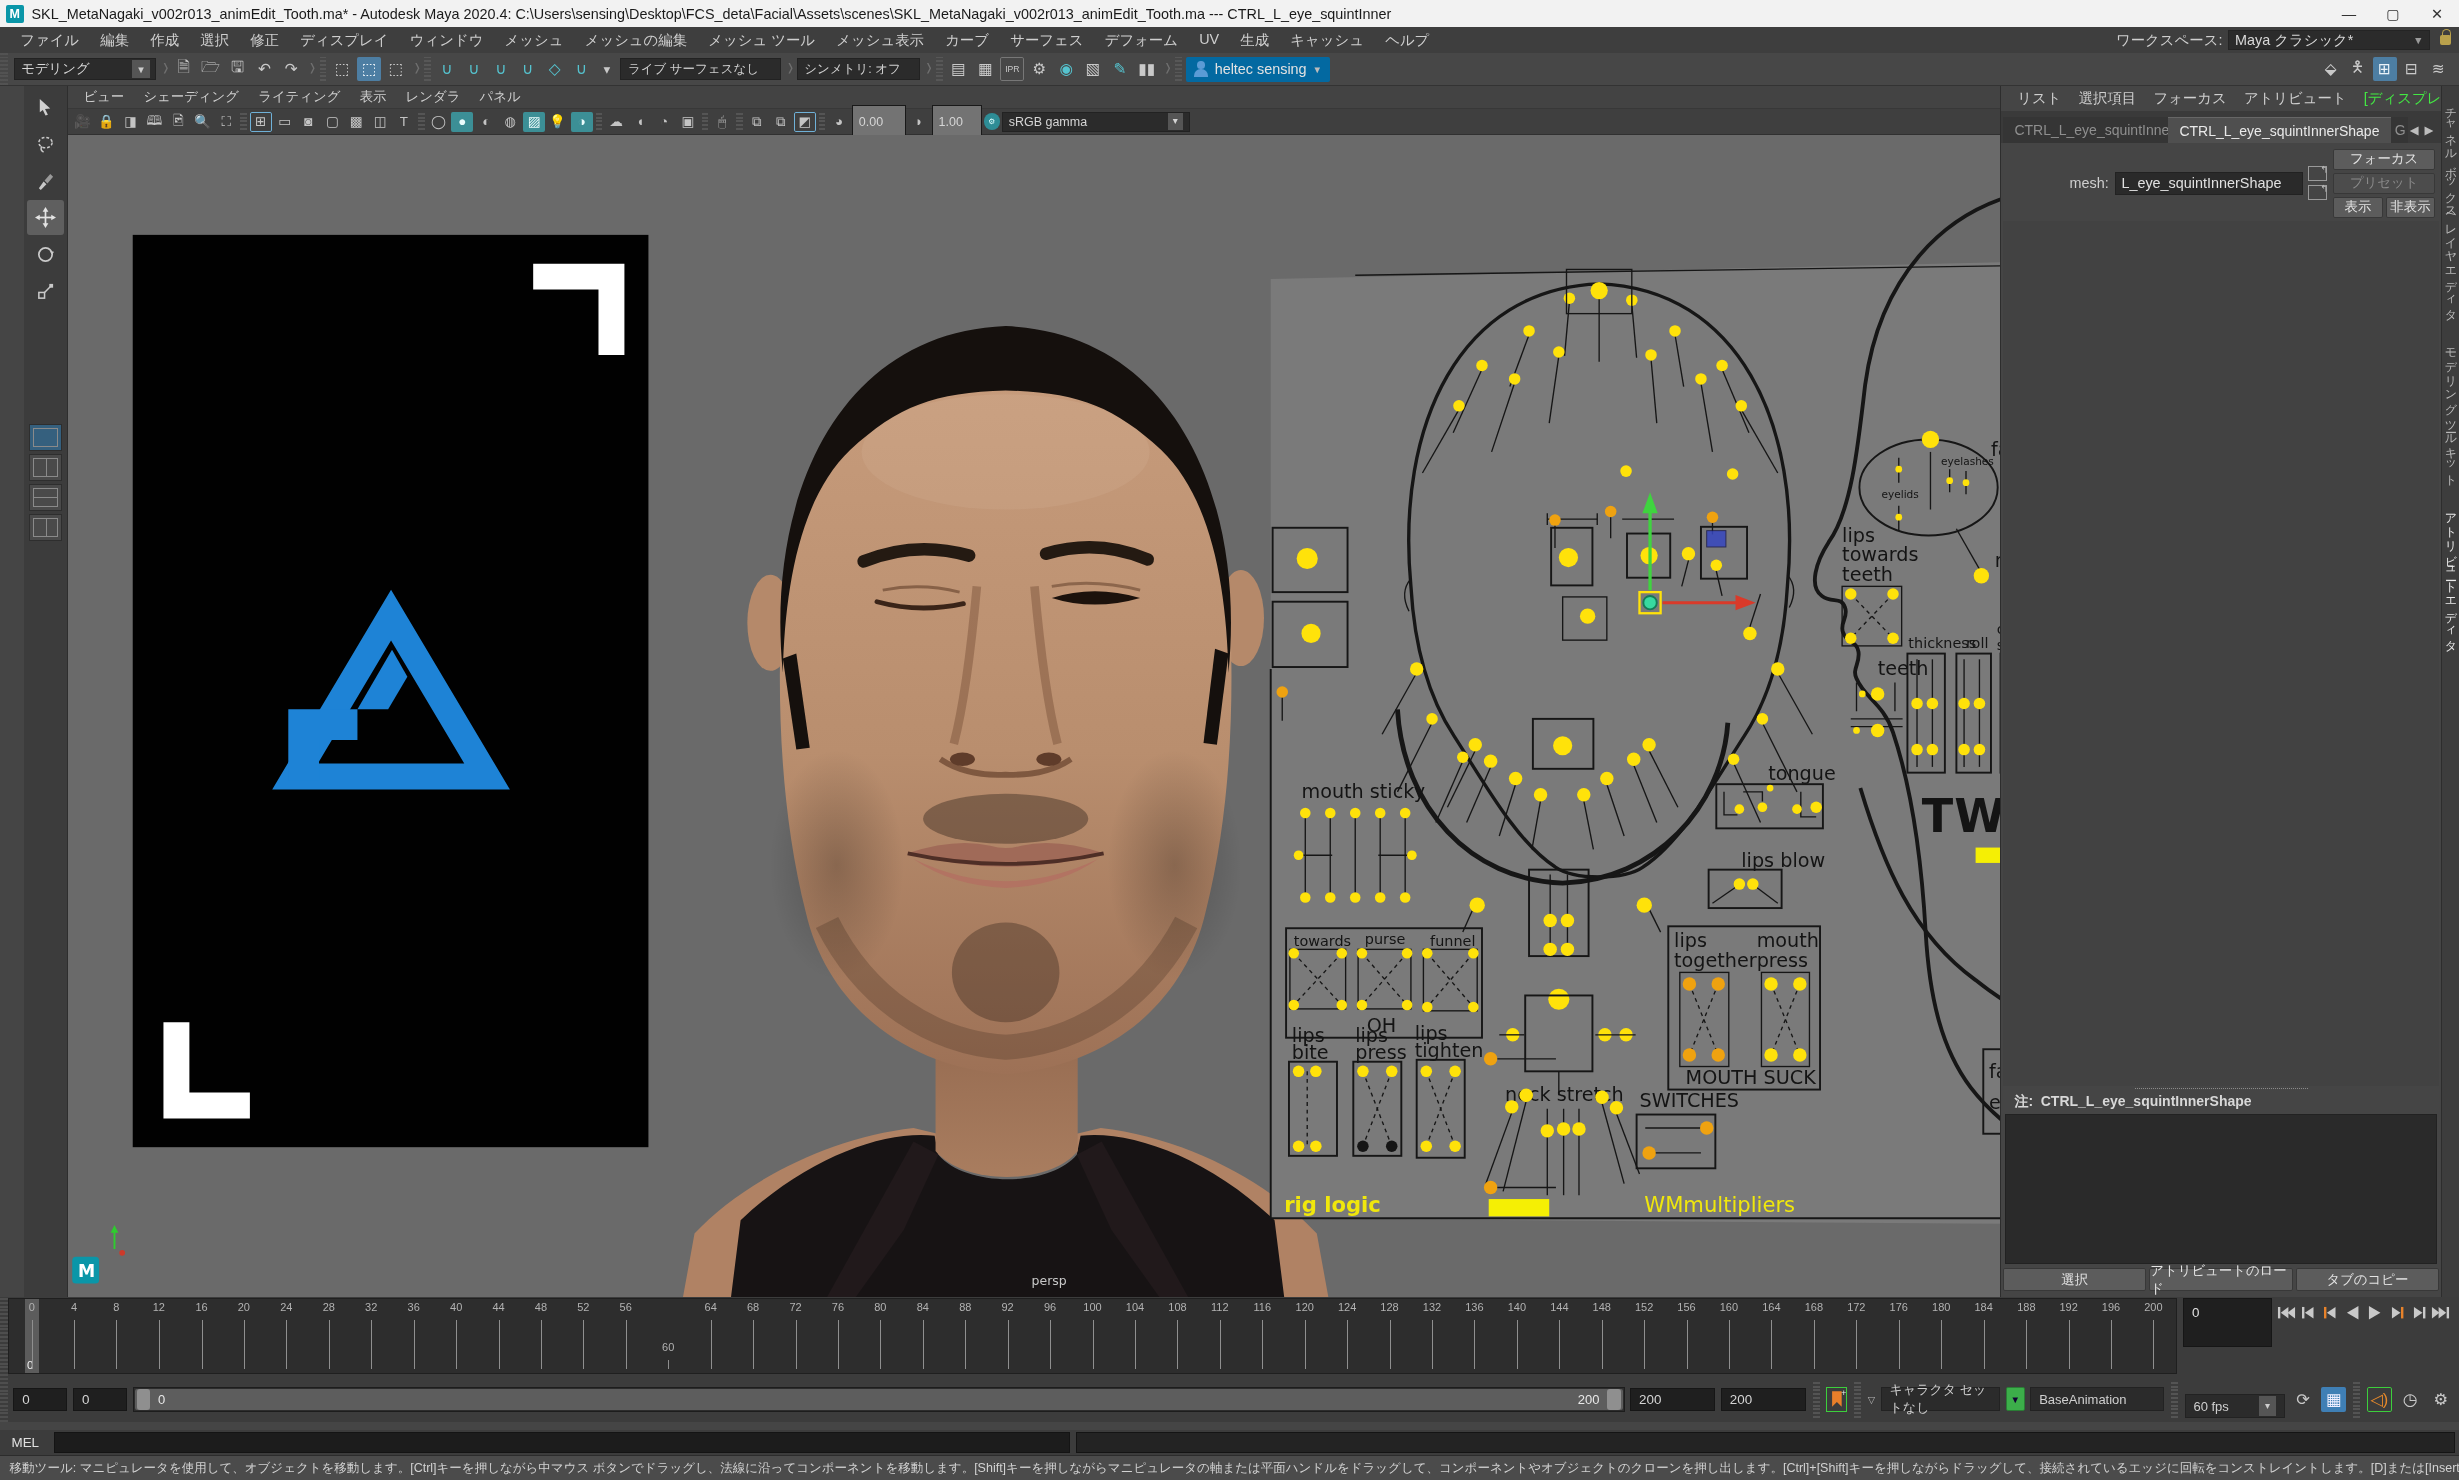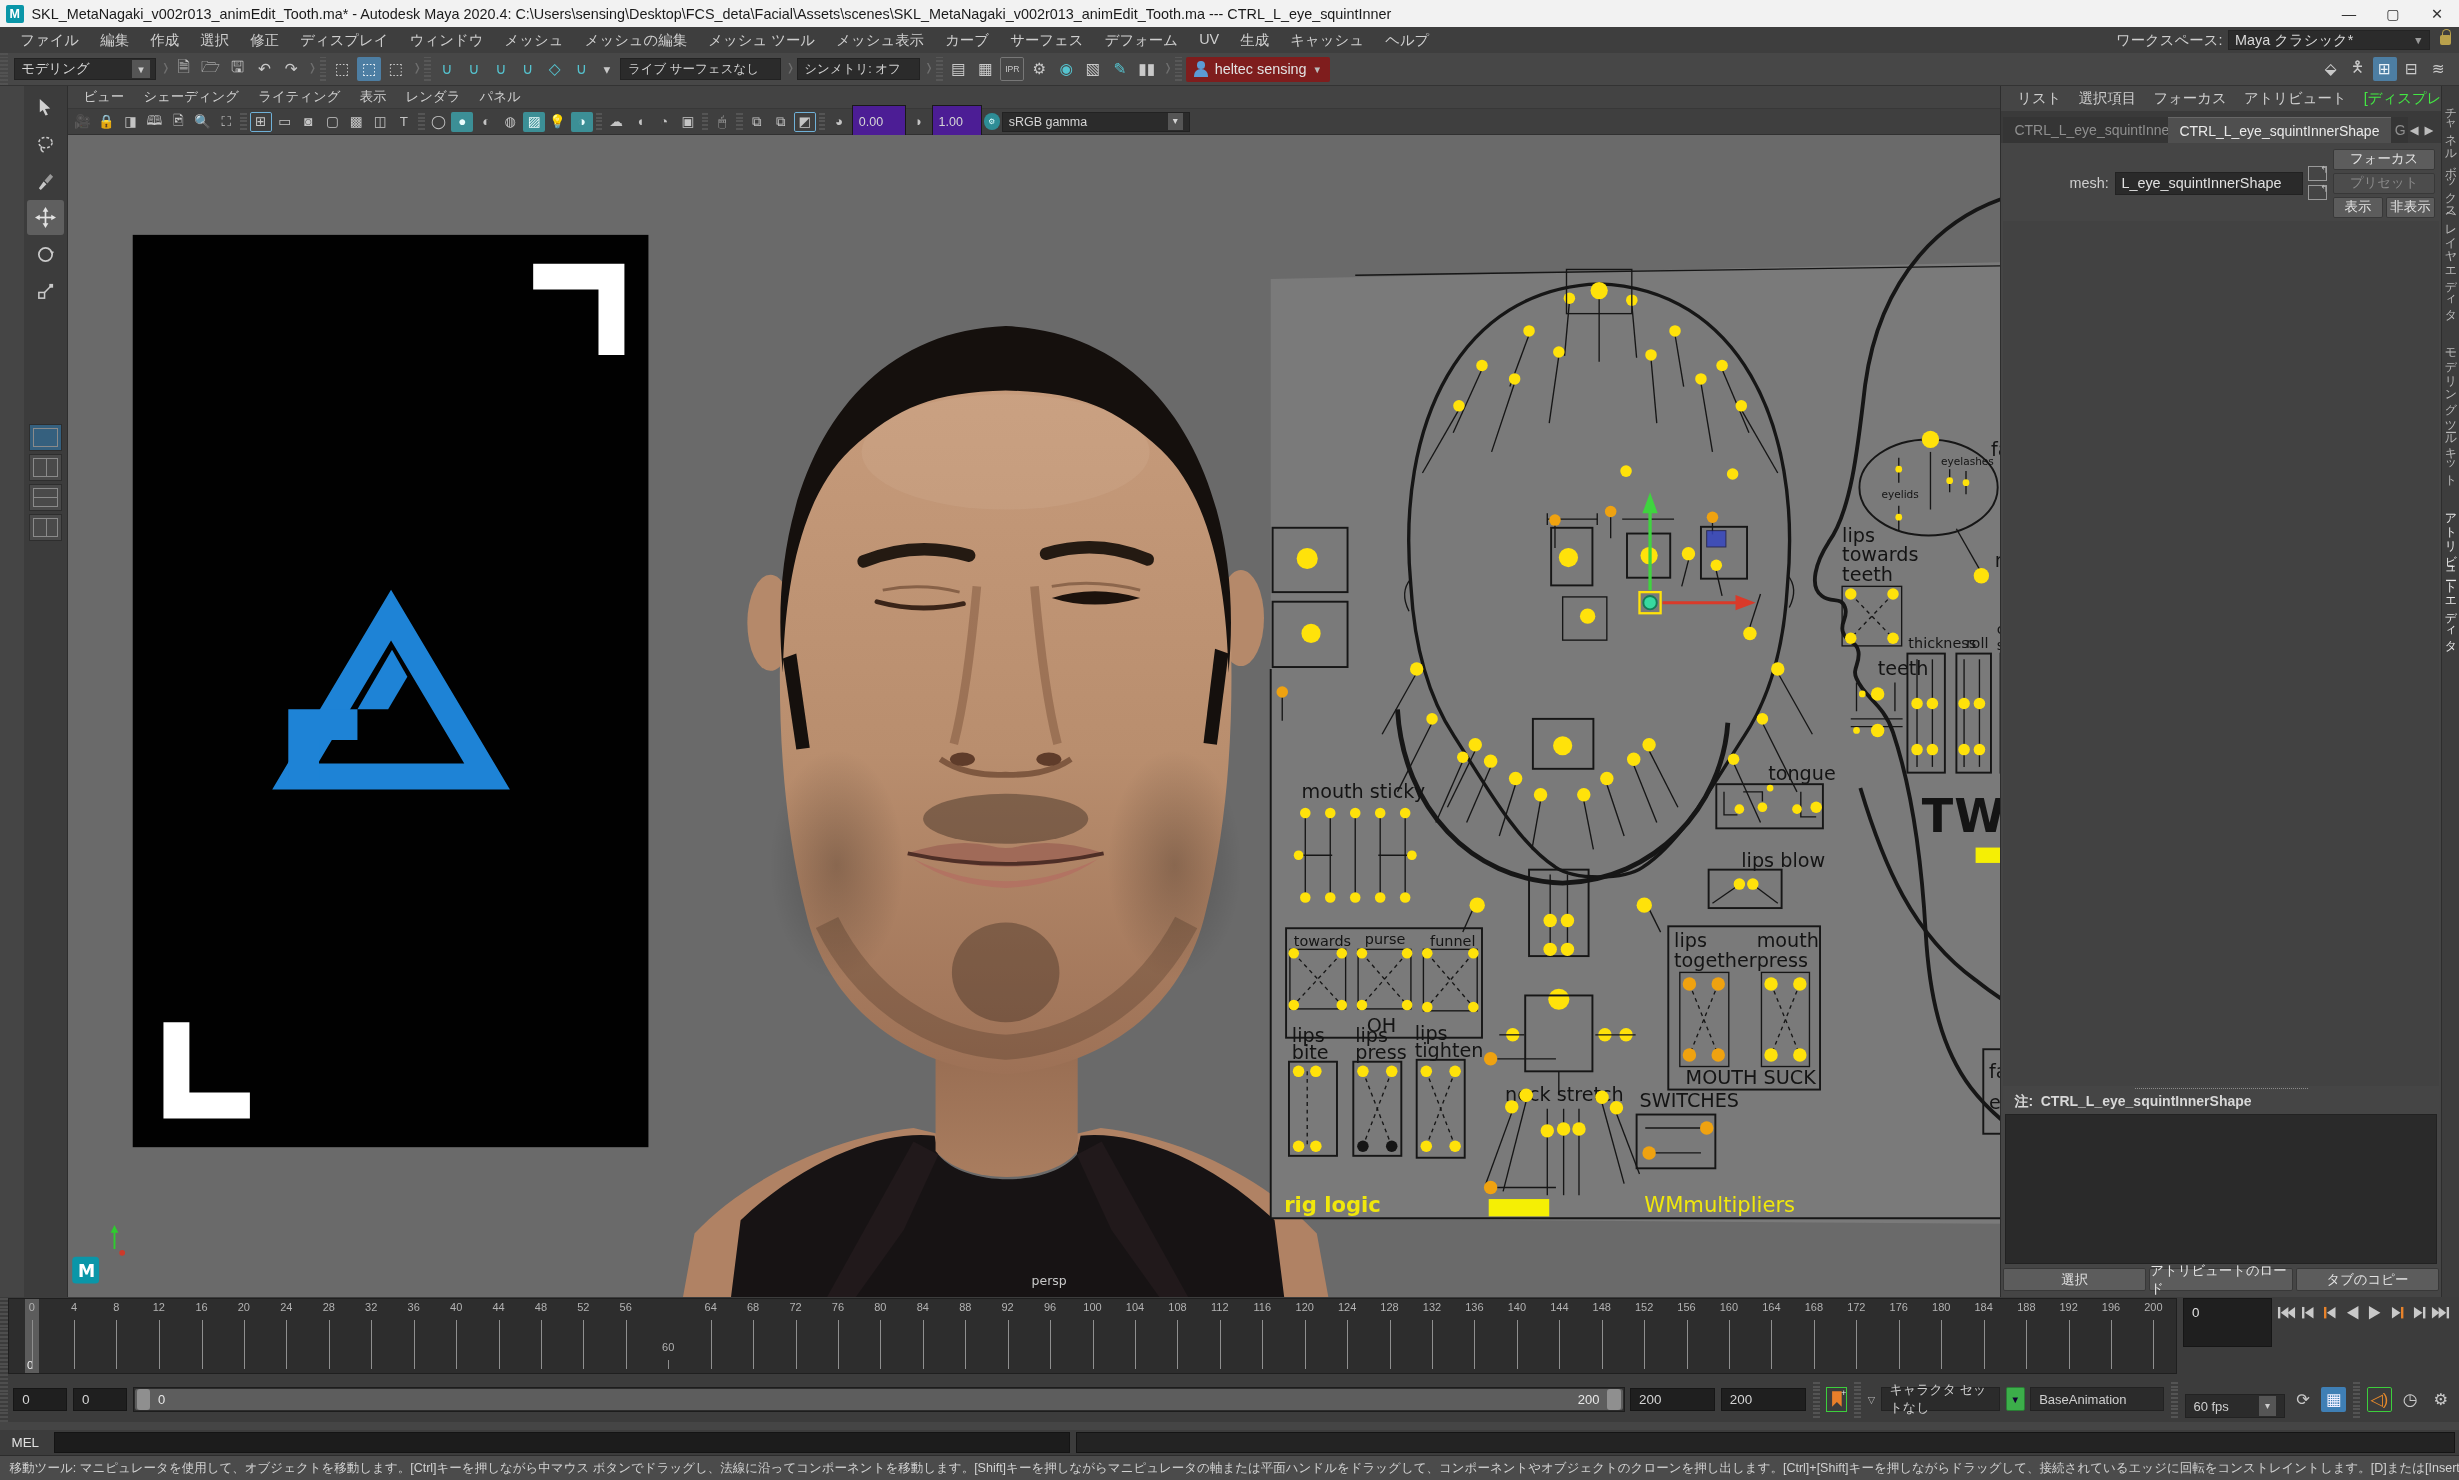--- a/index.html
+++ b/index.html
@@ -33,21 +33,21 @@
   .mode-select .arr { margin-left:auto; background:#555; width:17.3px; height:18px; display:flex; align-items:center; justify-content:center;
     font-size:9.6px; color:#ccc; }
   .tb-sep { width:9.6px; height:21px; position:relative; }
   .tb-sep:before { content:"❭"; position:absolute; left:1.9px; top:2.9px; color:#6f6f6f; font-size:10.6px; }
   .ic { width:24px; height:24px; display:flex; align-items:center; justify-content:center; font-size:15.4px; color:#c9c9c9;
     border-radius:1.9px; }
   .ic.small { width:21px; height:21px; font-size:13.4px; }
   .ic.active-blue { background:#4d7ea3; color:#eaf2f8; }
   .ic.teal { color:#55c3cf; }
   .field { background:#2b2b2b; border:1px solid #222; height:22px; color:#cfcfcf; font-size:12.5px; display:flex; align-items:center; padding:0 6.7px; }
-  .account { display:flex; align-items:center; gap:5.8px; background:#7f1d1d; height:25px; padding:0 7.7px; border-radius:1.9px; color:#e2e2e2; font-size:14.4px; }
+  .account { display:flex; align-items:center; gap:5.8px; background:#0369a1; height:25px; padding:0 7.7px; border-radius:1.9px; color:#e2e2e2; font-size:14.4px; }
   .person { width:15.4px; height:15.4px; position:relative; }
   .person:before { content:""; position:absolute; left:3.8px; top:0; width:7.7px; height:7.7px; border-radius:50%; background:#5b9bd5; }
   .person:after { content:""; position:absolute; left:1px; top:7.7px; width:13.4px; height:7.7px; border-radius:6.7px 6.7px 0 0; background:#5b9bd5; }
 
   
   .main { display:flex; height:1211px;margin-left:24px; }
   .toolbox { width:44px; background:#3c3c3c; display:flex; flex-direction:column; align-items:center; padding-top:3.8px; gap:1.9px; border-right:1px solid #2e2e2e; }
   .tool { width:37px; height:35px; display:flex; align-items:center; justify-content:center; border-radius:2.9px; }
   .tool.active { background:#5f5f5f; }
   .layouts { margin-top:113px; display:flex; flex-direction:column; gap:2.9px; }
@@ -57,21 +57,21 @@
   .lay.split:after { content:""; position:absolute; left:50%; top:2.9px; bottom:2.9px; width:1px; background:#8a8a8a; }
   .lay.quad:after { content:""; position:absolute; left:2.9px; right:2.9px; top:50%; height:1px; background:#8a8a8a; box-shadow:0 -8.6px 0 0 transparent; }
 
   .viewport { flex:1; display:flex; flex-direction:column; min-width:0; }
   .panelmenu { height:23px; background:#434343; display:flex; align-items:center; color:#cfcfcf; font-size:13.4px; padding-left:5.8px; border-bottom:1px solid #383838; }
   .panelmenu .mi { padding:0 9.6px; }
   .vtoolbar { height:26px; background:#3f3f3f; display:flex; align-items:center; gap:1.9px; padding-left:3.8px; border-bottom:1px solid #303030; }
   .vic { width:22px; height:20px; display:flex; align-items:center; justify-content:center; font-size:13.4px; color:#c4c4c4; border-radius:1.9px; }
   .vic.teal { background:#3c8f96; color:#eafcfc; }
   .vic.blue-border { border:1px solid #6fb1d8; }
-  .vfield { background:#4c1d95; border:1px solid #191919; height:34px; color:#d5d5d5; font-size:12.5px; display:flex; align-items:center; padding:0 5.8px; }
+  .vfield { background:#737373; border:1px solid #191919; height:34px; color:#d5d5d5; font-size:12.5px; display:flex; align-items:center; padding:0 5.8px; }
   .vselect { background:#2b2b2b; border:1px solid #222; height:20px; width:188px; color:#d5d5d5; font-size:12.5px; display:flex; align-items:center; padding:0 5.8px; }
   .vselect .arr { margin-left:auto; background:#555; width:15.4px; height:16.3px; font-size:8.6px; display:flex; align-items:center; justify-content:center; }
   .gammaball { width:16.3px; height:16.3px; border-radius:50%; background:#2e8d96; color:#dff; font-size:7.7px; display:flex; align-items:center; justify-content:center; }
 
   .canvas { flex:1; position:relative; background:#6a6a6a; overflow:hidden; }
   .canvas svg.scene { position:absolute; inset:0; }
 
   
   .attr { width:441px; background:#454545; display:flex; flex-direction:column; border-left:1px solid #2d2d2d; font-size:14.4px; }
   .attr-menu { height:25px; display:flex; align-items:center; color:#cfcfcf; padding-left:7.7px; }

